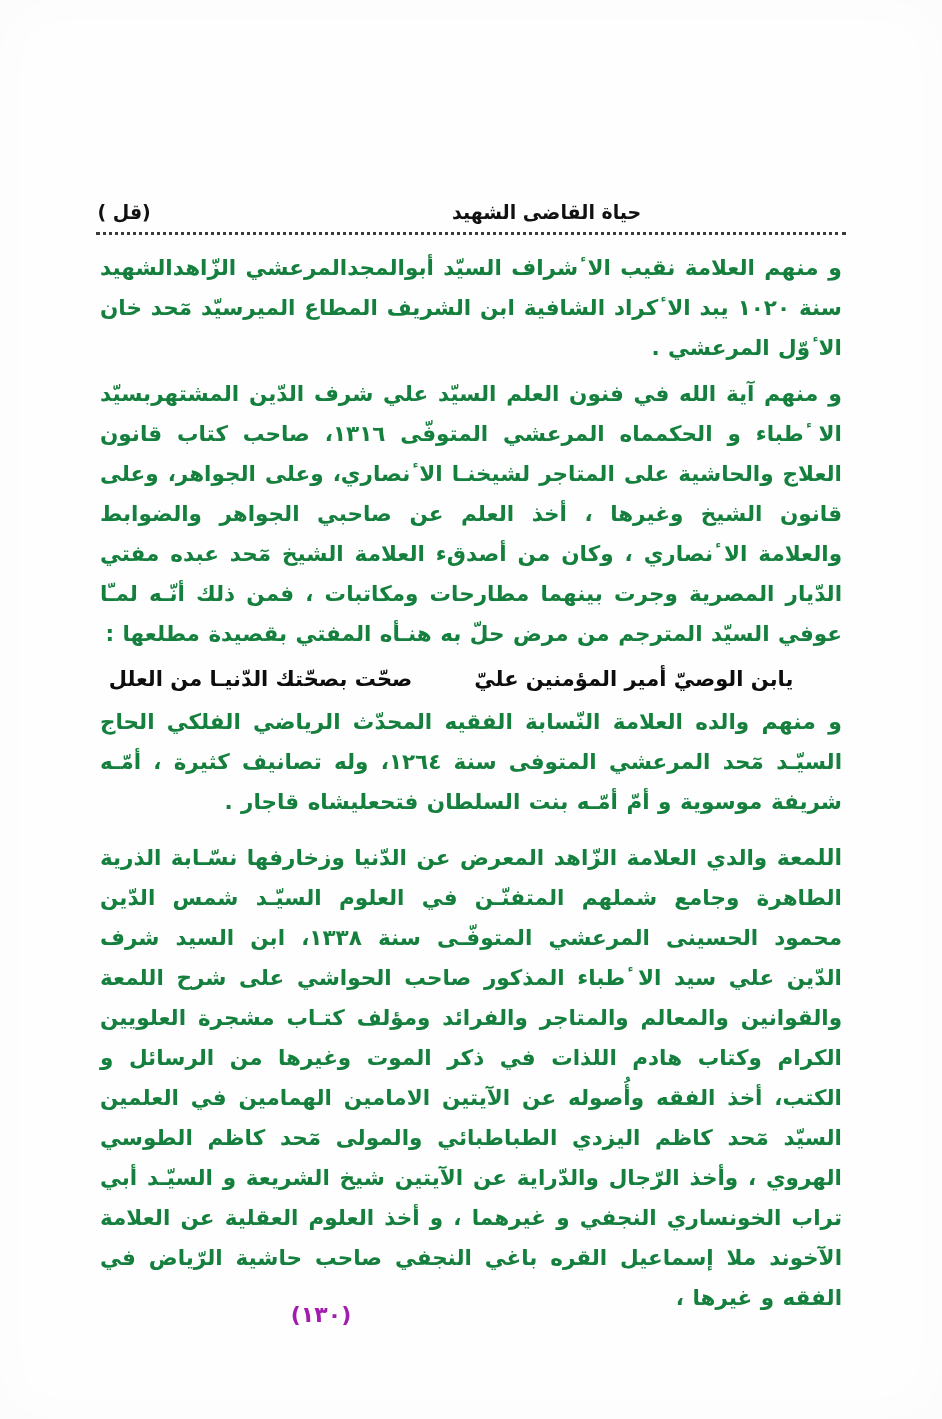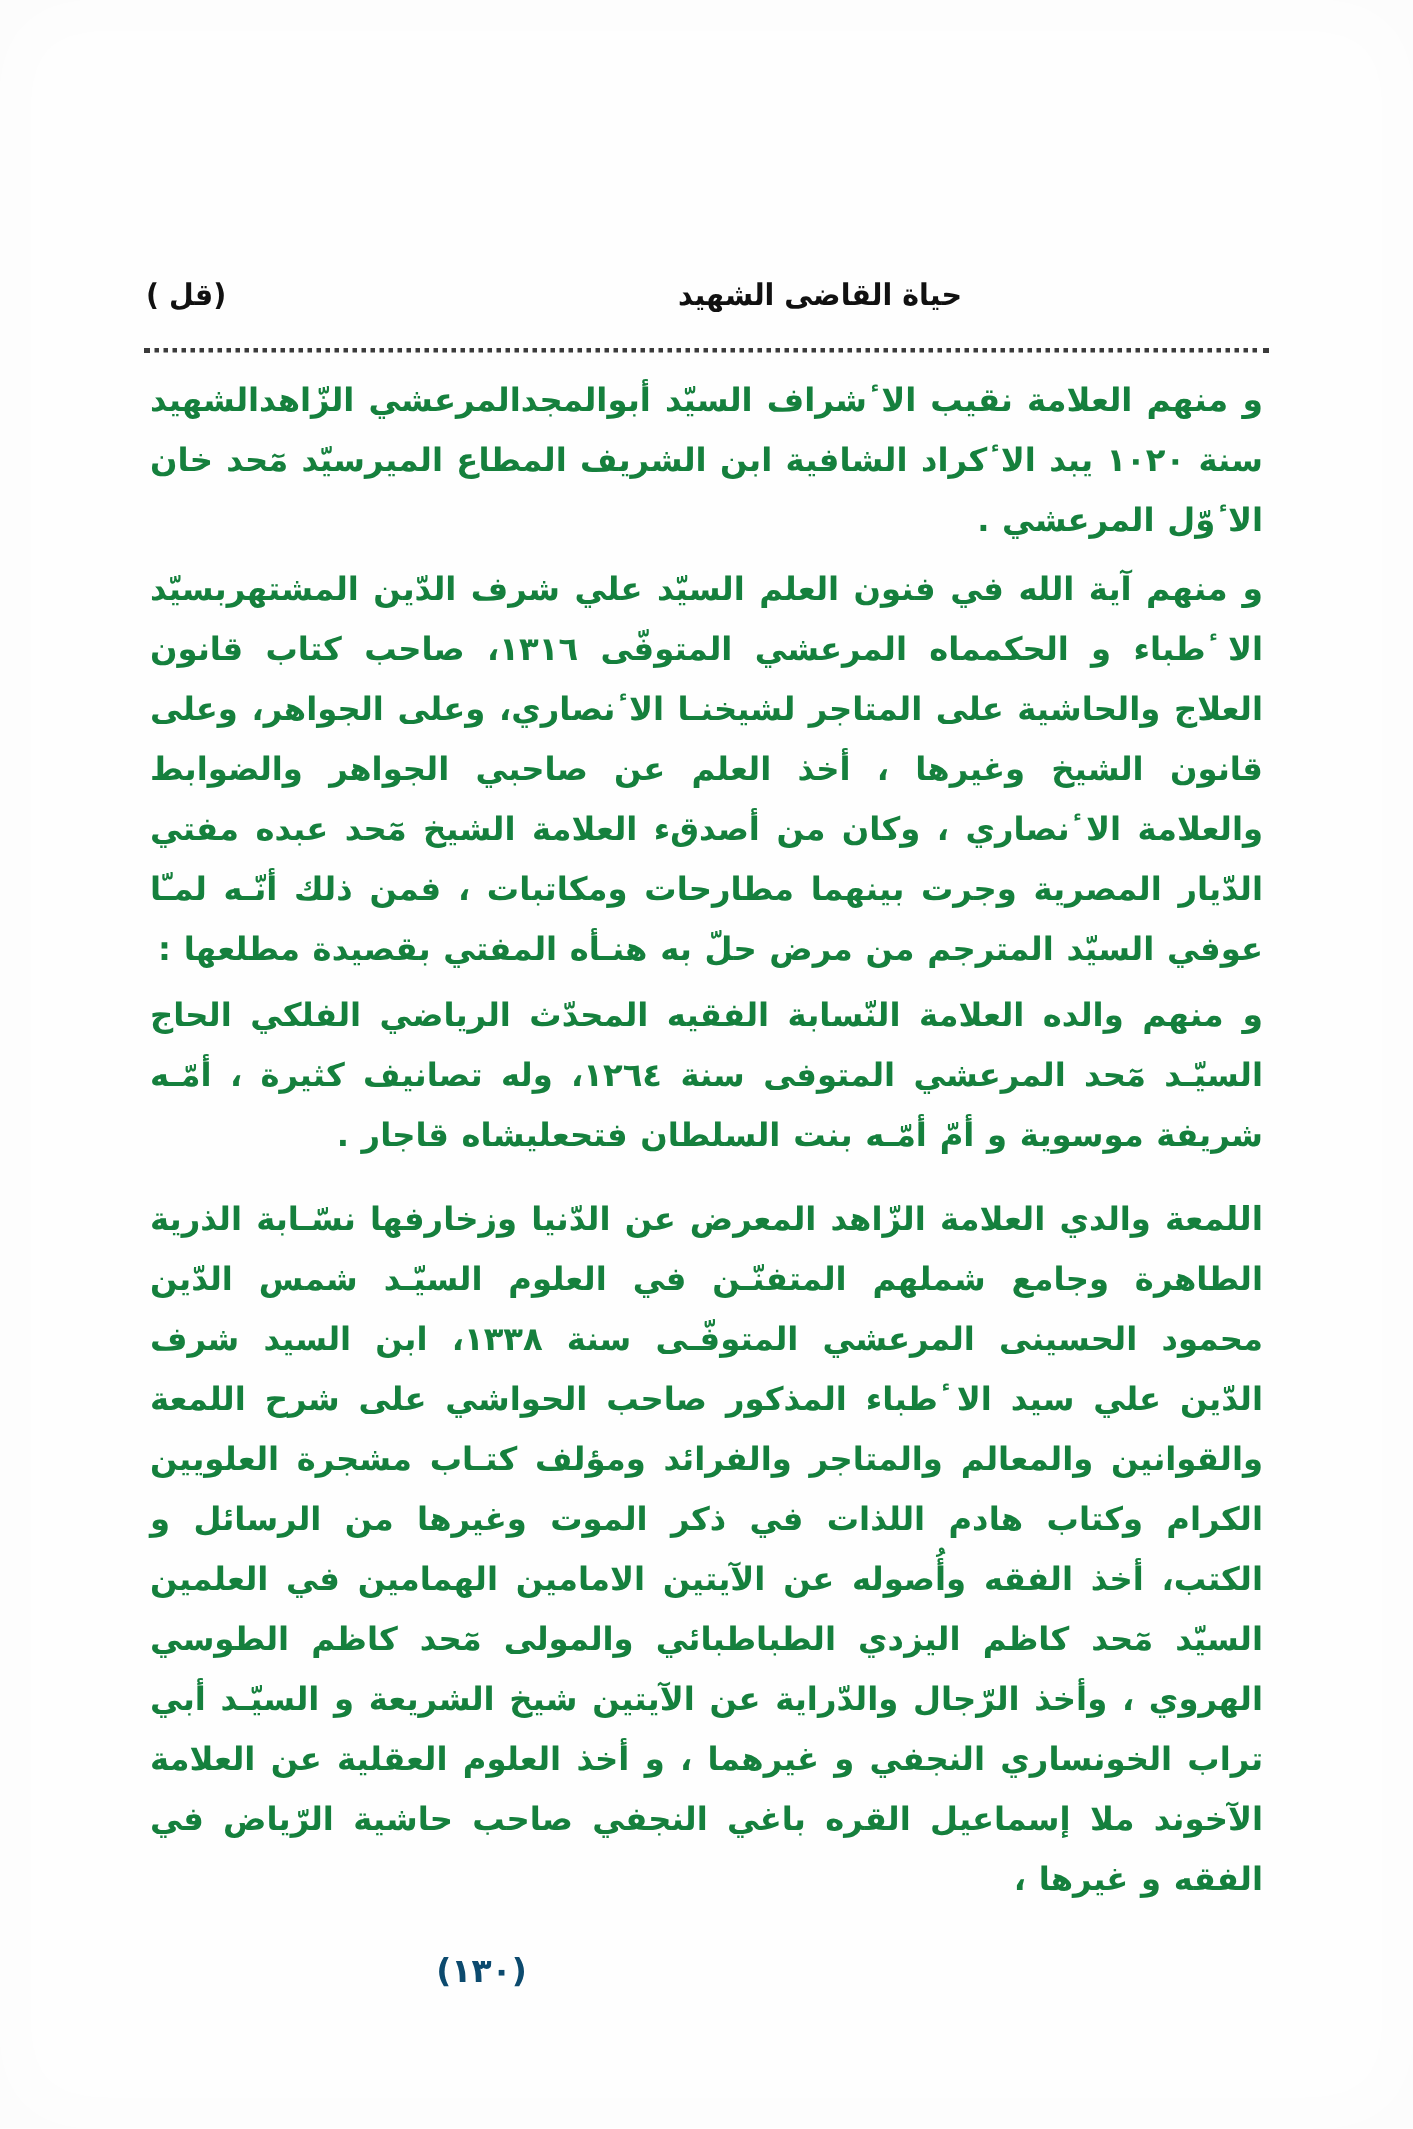--- a/index.html
+++ b/index.html
@@ -20,21 +20,21 @@
   .page {
     position: absolute;
     inset: 0;
     background: #fefefe;
     padding: 0;
   }
 
   
   .header {
     position: absolute;
-    top: 184px;
+    top: 200px;
     right: 96px;
     left: 96px;
     height: 40px;
     display: flex;
     flex-direction: row-reverse;
     align-items: flex-start;
     justify-content: space-between;
   }
   .header-chapter {
     font-size: 20px;
@@ -112,21 +112,21 @@
     position: absolute;
     bottom: 92px;
     left: 0;
     right: 0;
     text-align: center;
   }
   .page-number {
     display: inline-block;
     font-size: 22px;
     font-weight: bold;
-    color: #0c4a6e;
+    color: #a21caf;
     margin-right: 300px;
   }
 
   
   .scan-edge {
     position: absolute;
     inset: 0;
     pointer-events: none;
     box-shadow: inset 0 0 60px rgba(0,0,0,0.015);
   }
@@ -148,20 +148,24 @@
     <p class="para p1">
       <span class="lead">و منهم</span>
       <span>العلامة نقيب الا ٔشراف السيّد أبوالمجدالمرعشي الزّاهدالشهيد سنة ١٠٢٠ يبد الا ٔكراد الشافية ابن الشريف المطاع الميرسيّد مٓحد خان الا ٔوّل المرعشي .</span>
     </p>
 
     <p class="para">
       <span class="lead">و منهم</span>
       <span>آية الله في فنون العلم السيّد علي شرف الدّين المشتهربسيّد الا ٔطباء و الحكمماه المرعشي المتوفّى ١٣١٦، صاحب كتاب قانون العلاج والحاشية على المتاجر لشيخنـا الا ٔنصاري، وعلى الجواهر، وعلى قانون الشيخ وغيرها ، أخذ العلم عن صاحبي الجواهر والضوابط والعلامة الا ٔنصاري ، وكان من أصدقء العلامة الشيخ مٓحد عبده مفتي الدّيار المصرية وجرت بينهما مطارحات ومكاتبات ، فمن ذلك أنّـه لمـّا عوفي السيّد المترجم من مرض حلّ به هنـأه المفتي بقصيدة مطلعها :</span>
     </p>
 
+    <div class="verse">
+      <span class="hemistich">صحّت بصحّتك الدّنيـا من العلل</span>
+      <span class="hemistich">يابن الوصيّ أمير المؤمنين عليّ</span>
+    </div>
 
     <p class="para">
       <span class="lead">و منهم</span>
       <span>والده العلامة النّسابة الفقيه المحدّث الرياضي الفلكي الحاج السيّـد مٓحد المرعشي المتوفى سنة ١٢٦٤، وله تصانيف كثيرة ، أمّـه شريفة موسوية و أمّ أمّـه بنت السلطان فتحعليشاه قاجار .</span>
     </p>
 
     <div class="spacer-md"></div>
 
     <p class="para">
       <span class="lead">اللمعة</span>

